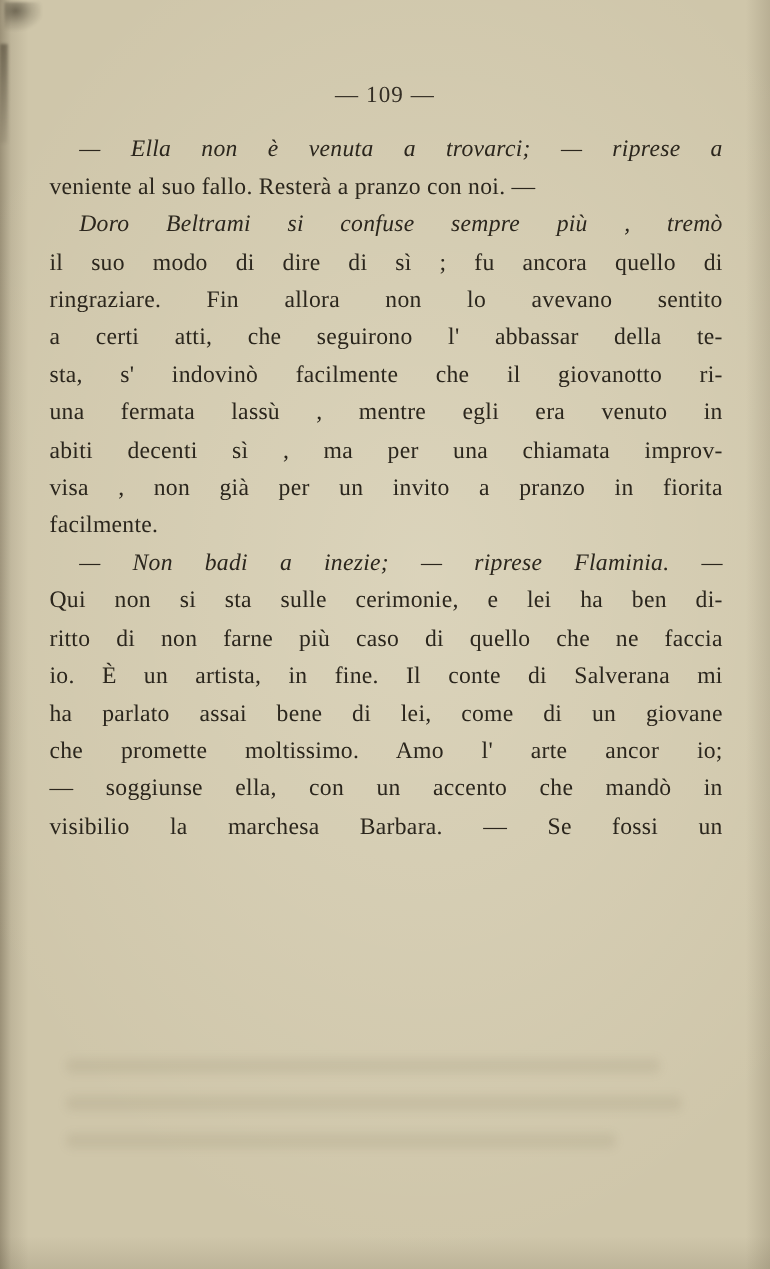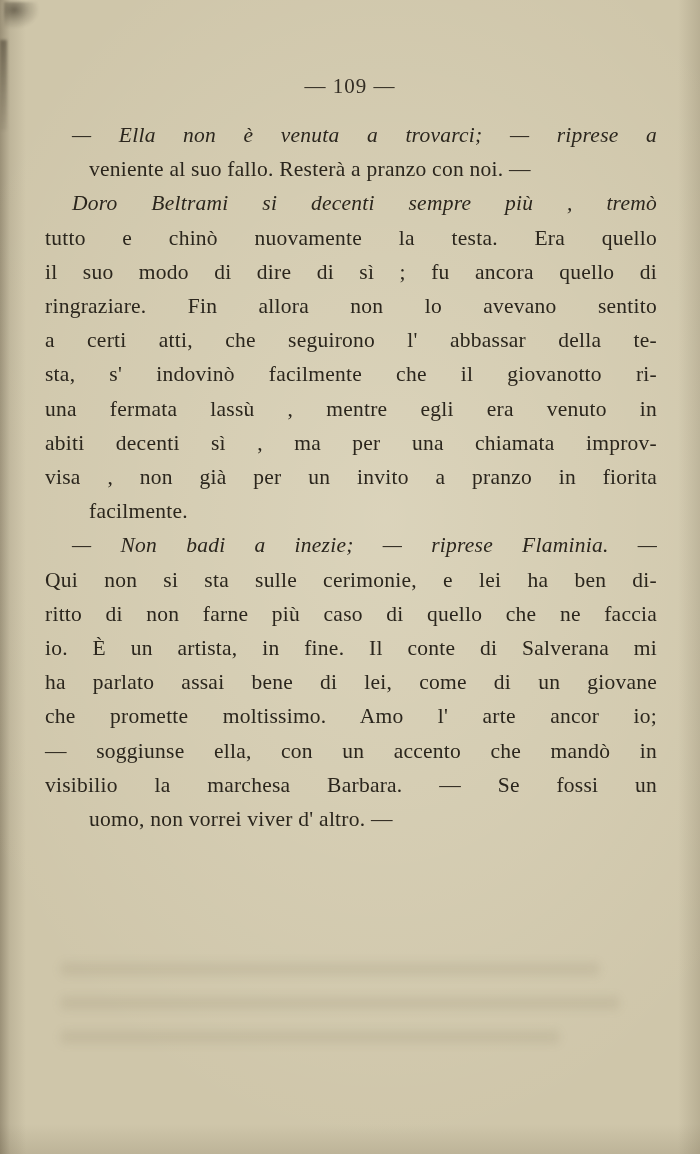--- a/index.html
+++ b/index.html
@@ -62,21 +62,20 @@
   }
   .paragraph { margin: 0; }
   .paragraph .line {
     text-align: justify;
     text-align-last: justify;
     white-space: normal;
   }
   .paragraph .line.last {
     text-align: center;
     text-align-last: left;
-    margin-left: 44px;
   }
   .paragraph .line.first {
     text-indent: 27px;
     font-style: italic;
   }
   .ghost {
     position: absolute;
     left: 60px;
     width: 580px;
     height: 14px;
@@ -96,40 +95,38 @@
   <div class="edge-fleck"></div>
 
   <div class="page-header">— 109 —</div>
 
   <div class="text-block">
       <div class="paragraph">
         <div class="line first">— Ella non è venuta a trovarci; — riprese a</div>
         <div class="line last">veniente al suo fallo. Resterà a pranzo con noi. —</div>
       </div>
       <div class="paragraph">
-        <div class="line first">Doro Beltrami si decenti sempre più , tremò</div>
-        <div class="line">tutto e chinò nuovamente la testa. Era quello</div>
+        <div class="line first">Doro Beltrami si confuse sempre più , tremò</div>
         <div class="line">il suo modo di dire di sì ; fu ancora quello di</div>
         <div class="line">ringraziare. Fin allora non lo avevano sentito</div>
         <div class="line">a certi atti, che seguirono l' abbassar della te-</div>
         <div class="line">sta, s' indovinò facilmente che il giovanotto ri-</div>
         <div class="line">una fermata lassù , mentre egli era venuto in</div>
         <div class="line">abiti decenti sì , ma per una chiamata improv-</div>
         <div class="line">visa , non già per un invito a pranzo in fiorita</div>
         <div class="line last">facilmente.</div>
       </div>
       <div class="paragraph">
         <div class="line first">— Non badi a inezie; — riprese Flaminia. —</div>
         <div class="line">Qui non si sta sulle cerimonie, e lei ha ben di-</div>
         <div class="line">ritto di non farne più caso di quello che ne faccia</div>
         <div class="line">io. È un artista, in fine. Il conte di Salverana mi</div>
         <div class="line">ha parlato assai bene di lei, come di un giovane</div>
         <div class="line">che promette moltissimo. Amo l' arte ancor io;</div>
         <div class="line">— soggiunse ella, con un accento che mandò in</div>
         <div class="line">visibilio la marchesa Barbara. — Se fossi un</div>
-        <div class="line last">uomo, non vorrei viver d' altro. —</div>
       </div>
     </div>
 
   <div class="ghost g1"></div>
   <div class="ghost g2"></div>
   <div class="ghost g3"></div>
 </div>
 
 </body></html>

